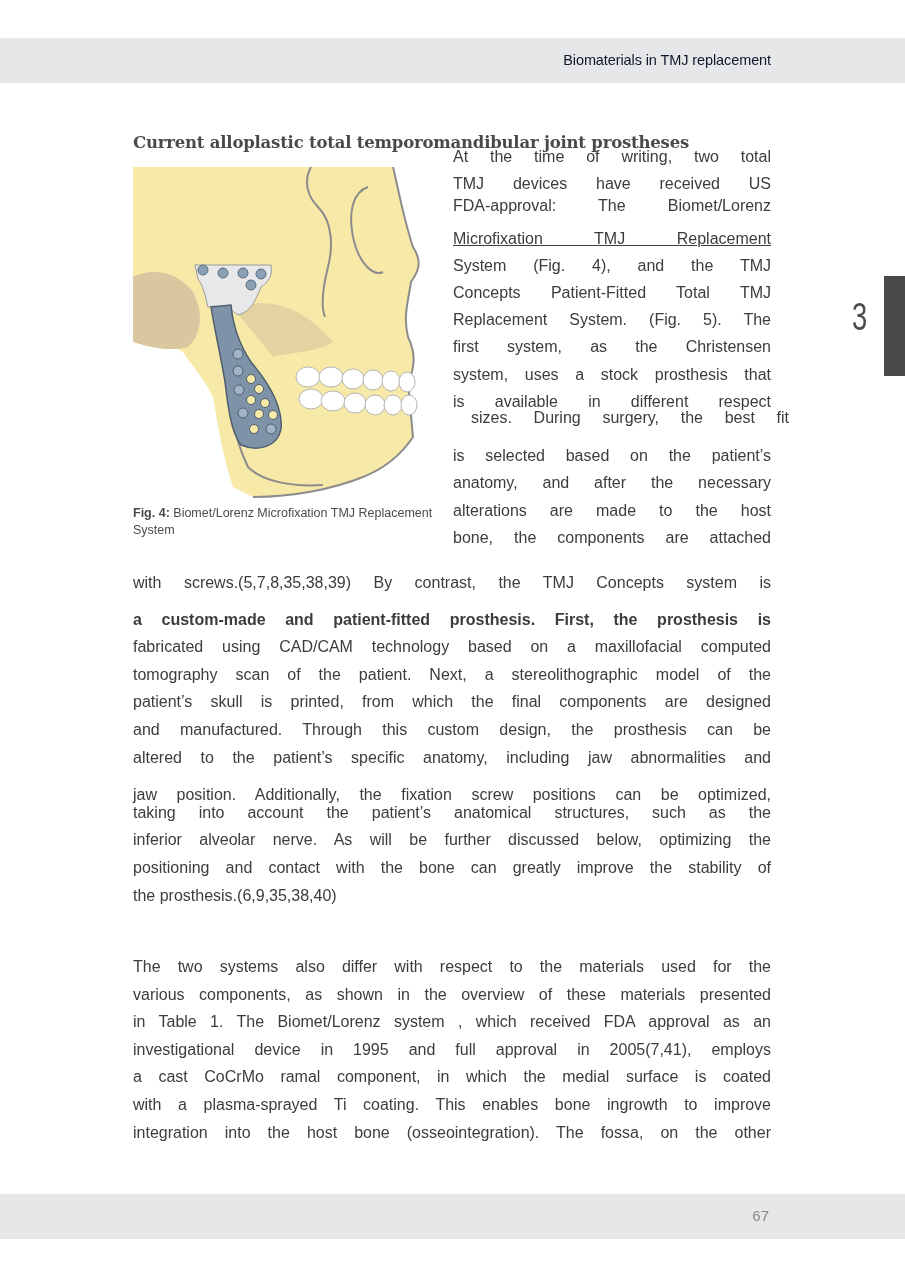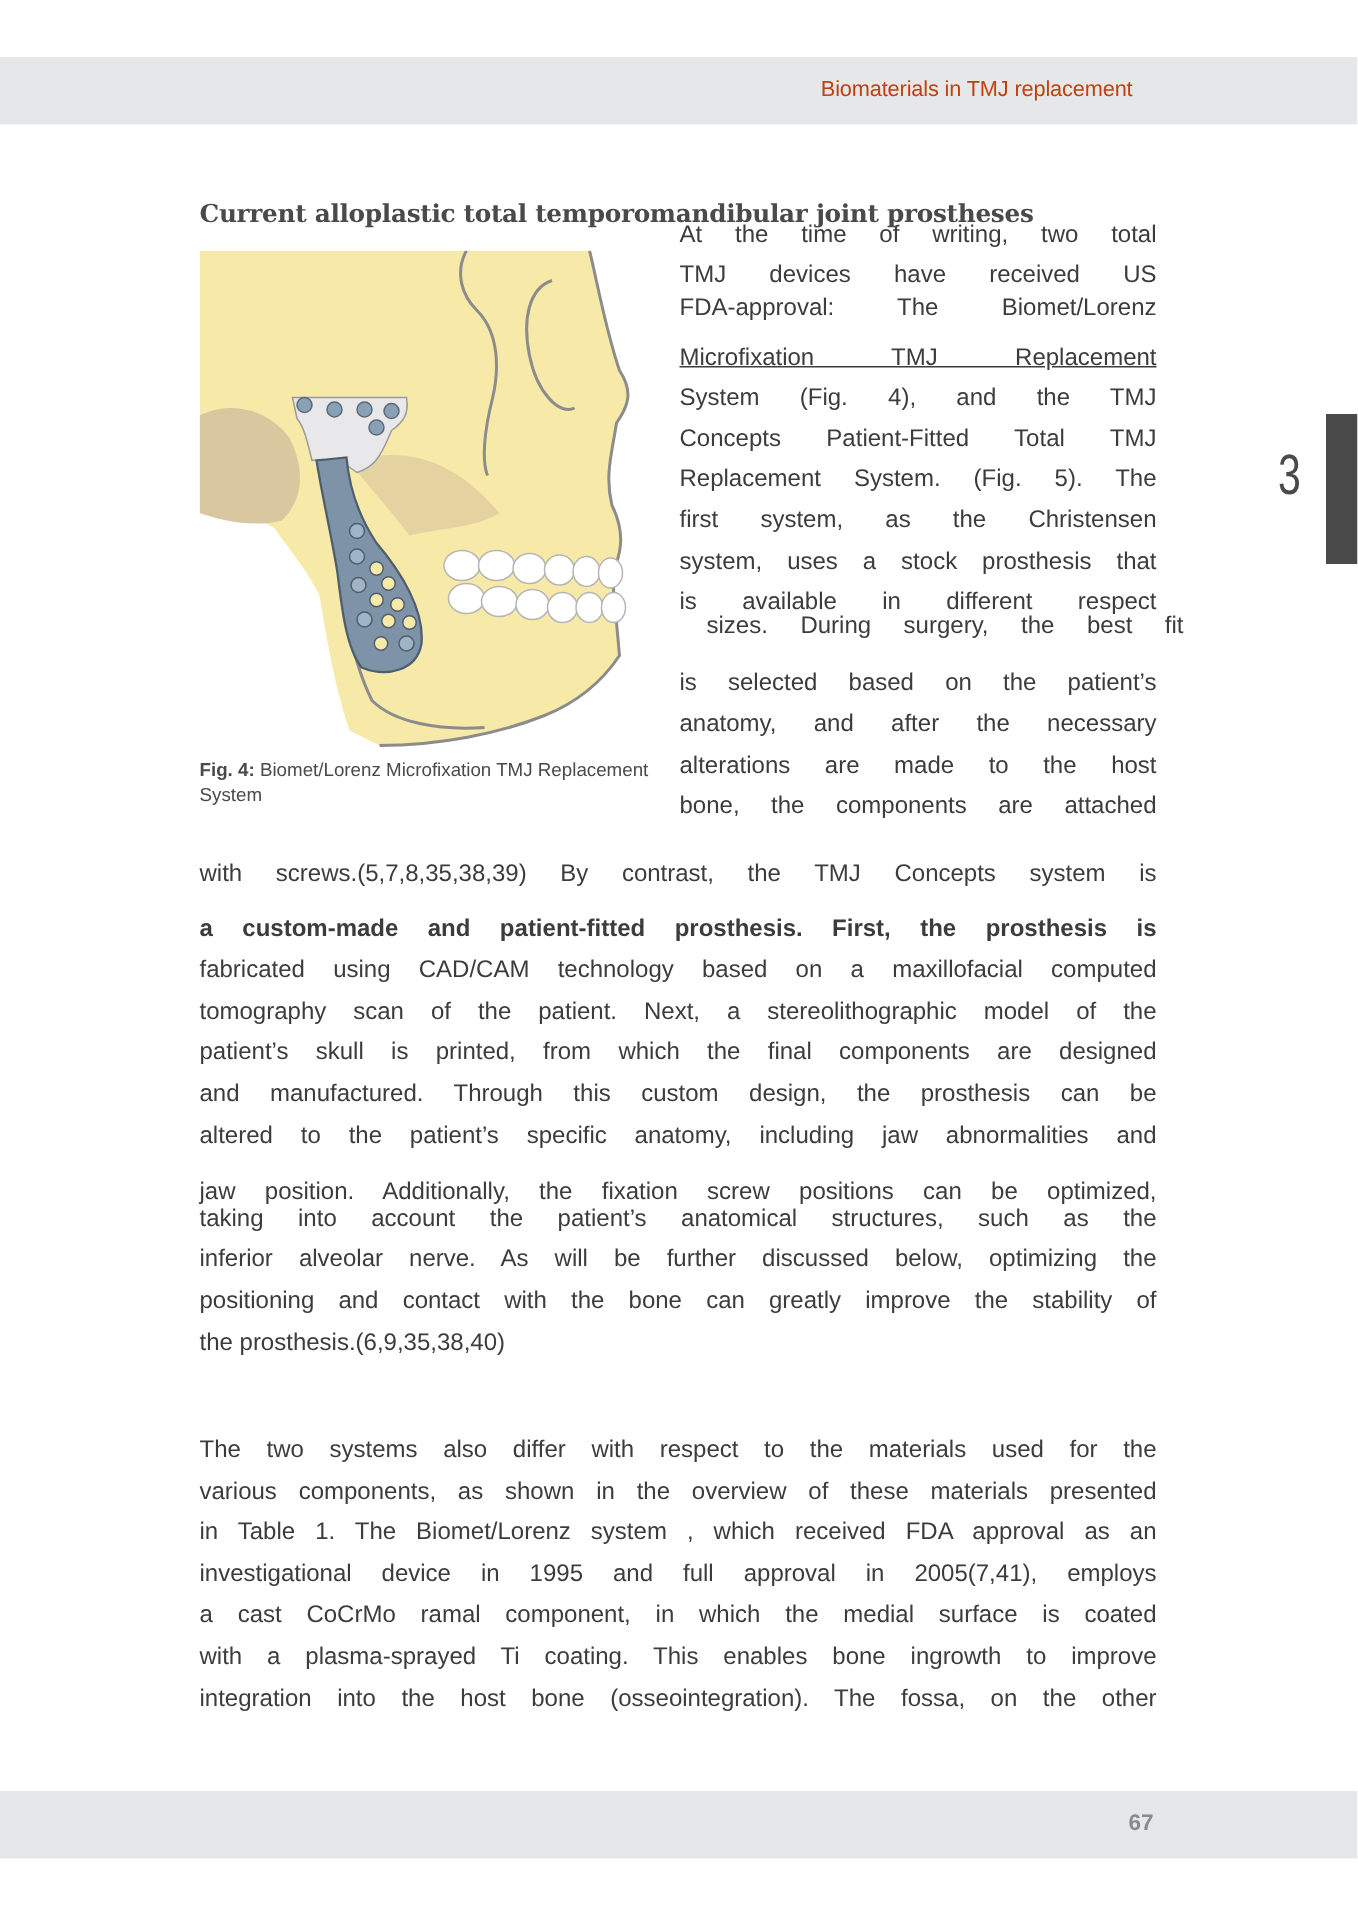--- a/index.html
+++ b/index.html
@@ -4,21 +4,21 @@
 <style>
   html, body { margin: 0; padding: 0; }
   body {
     width: 905px; height: 1280px; background: #ffffff; position: relative; overflow: hidden;
     font-family: "Liberation Sans", sans-serif; color: #3c3c3c;
   }
   .header-band {
     position: absolute; left: 0; top: 38px; width: 905px; height: 45px; background: #e6e7e8;
   }
   .running-title {
-    position: absolute; right: 150px; top: 52px; font-size: 14.5px; color: #c2410c;
+    position: absolute; right: 134px; top: 52px; font-size: 14.5px; color: #0f172a;
     font-family: "Liberation Sans", sans-serif; letter-spacing: -0.1px;
   }
   .chapter-tab {
     position: absolute; left: 884px; top: 276px; width: 21px; height: 100px; background: #4a4a4a;
   }
   .chapter-number {
     position: absolute; left: 849px; top: 296px; font-size: 38px; color: #4a4a4a;
     font-family: "Liberation Sans", sans-serif; font-weight: normal; transform: scaleX(0.72);
   }
   .section-heading {
@@ -39,21 +39,21 @@
     position: absolute; font-size: 16px; color: #3c3c3c; text-align: justify; text-align-last: justify;
     white-space: nowrap; height: 24px; line-height: 24px;
   }
   .line.last { text-align-last: left; }
   .right-col .line { left: 453px; width: 318px; }
   .body-col .line { left: 133px; width: 638px; }
   .footer-band {
     position: absolute; left: 0; top: 1194px; width: 905px; height: 45px; background: #e6e7e8;
   }
   .page-number {
-    position: absolute; right: 136px; top: 1207px; font-size: 15px; font-weight: bold; color: #8a8a8a;
+    position: absolute; right: 136px; top: 1207px; font-size: 15px; font-weight: normal; color: #8a8a8a;
   }
 </style>
 </head>
 <body>
 
 <div class="header-band"></div>
 <div class="running-title">Biomaterials in TMJ replacement</div>
 
 <div class="chapter-tab"></div>
 <div class="chapter-number">3</div>

